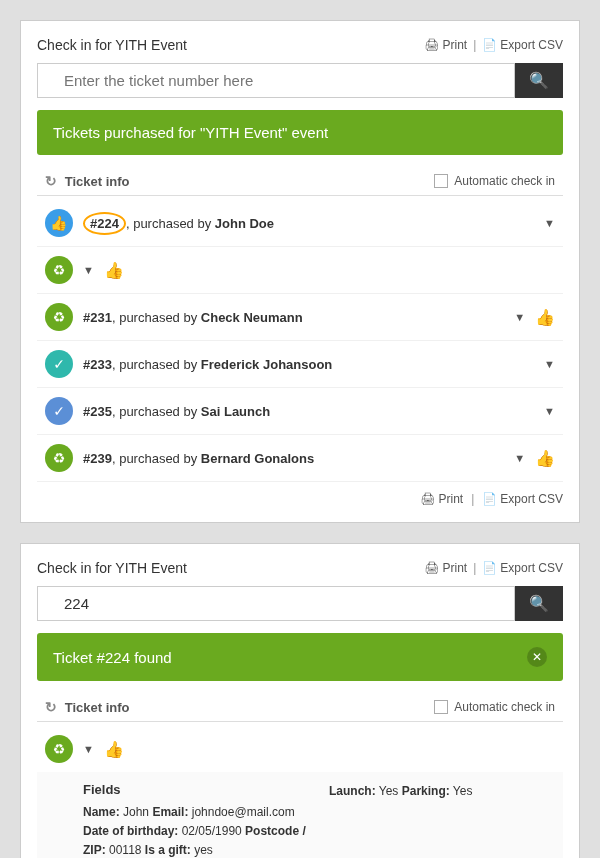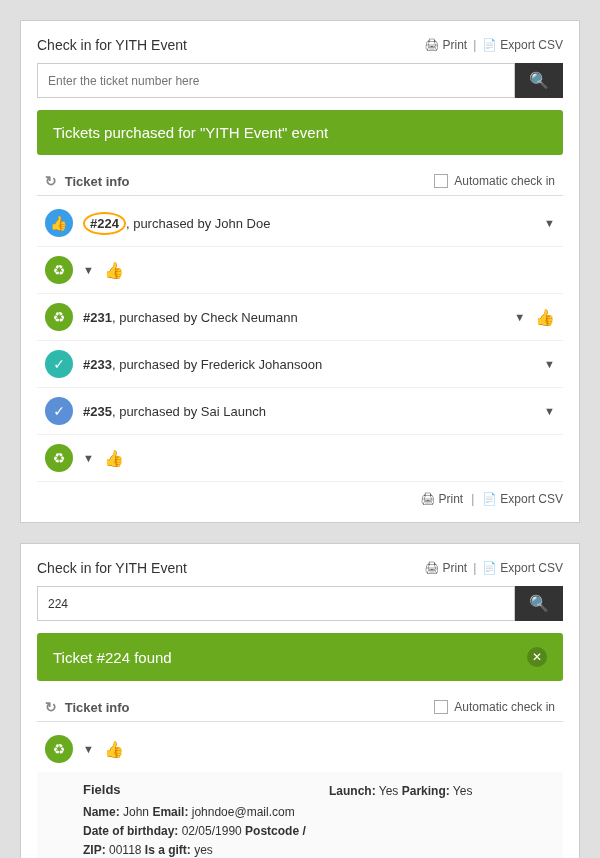--- a/index.html
+++ b/index.html
@@ -53,22 +53,22 @@
 
     .search-row {
       display: flex;
       gap: 0;
       margin-bottom: 12px;
     }
 
     .search-input {
       flex: 1;
       border: 1px solid #ccc;
-      padding: 8px 10px;
-      font-size: 12px;
+      padding: 8px 26px;
+      font-size: 15px;
       outline: none;
       color: #999;
     }
 
     .search-input.filled {
       color: #333;
     }
 
     .search-btn {
       background: #333;
@@ -168,21 +168,21 @@
     .avatar-teal { background: #2fb8ac; color: #fff; }
     .avatar-blue2 { background: #5b8fd6; color: #fff; }
 
     .ticket-info {
       flex: 1;
       font-size: 13px;
       color: #333;
     }
 
     .ticket-info strong {
-      font-weight: normal;
+      font-weight: bold;
     }
 
     .ticket-number {
       font-weight: bold;
     }
 
     .ticket-number.highlighted {
       border: 2px solid orange;
       border-radius: 50%;
       padding: 2px 5px;
@@ -331,20 +331,24 @@
     <div class="avatar-icon avatar-blue2">✓</div>
     <div class="ticket-info">
       <span class="ticket-number">#235</span>,
       purchased by <strong>Sai Launch</strong>
     </div>
     <span class="dropdown-arrow">▼</span>
   </div>
 
   <div class="ticket-row">
     <div class="avatar-icon avatar-green">♻</div>
+    <div class="ticket-info">
+      <span class="ticket-number">#239</span>,
+      purchased by <strong>Bernard Gonalons</strong>
+    </div>
     <span class="dropdown-arrow">▼</span>
     <span class="thumb-icon">👍</span>
   </div>
 
   <div class="footer-links">
     <a href="#">
       <span>🖨</span>
       <span>Print</span>
     </a>
     <span class="sep">|</span>

